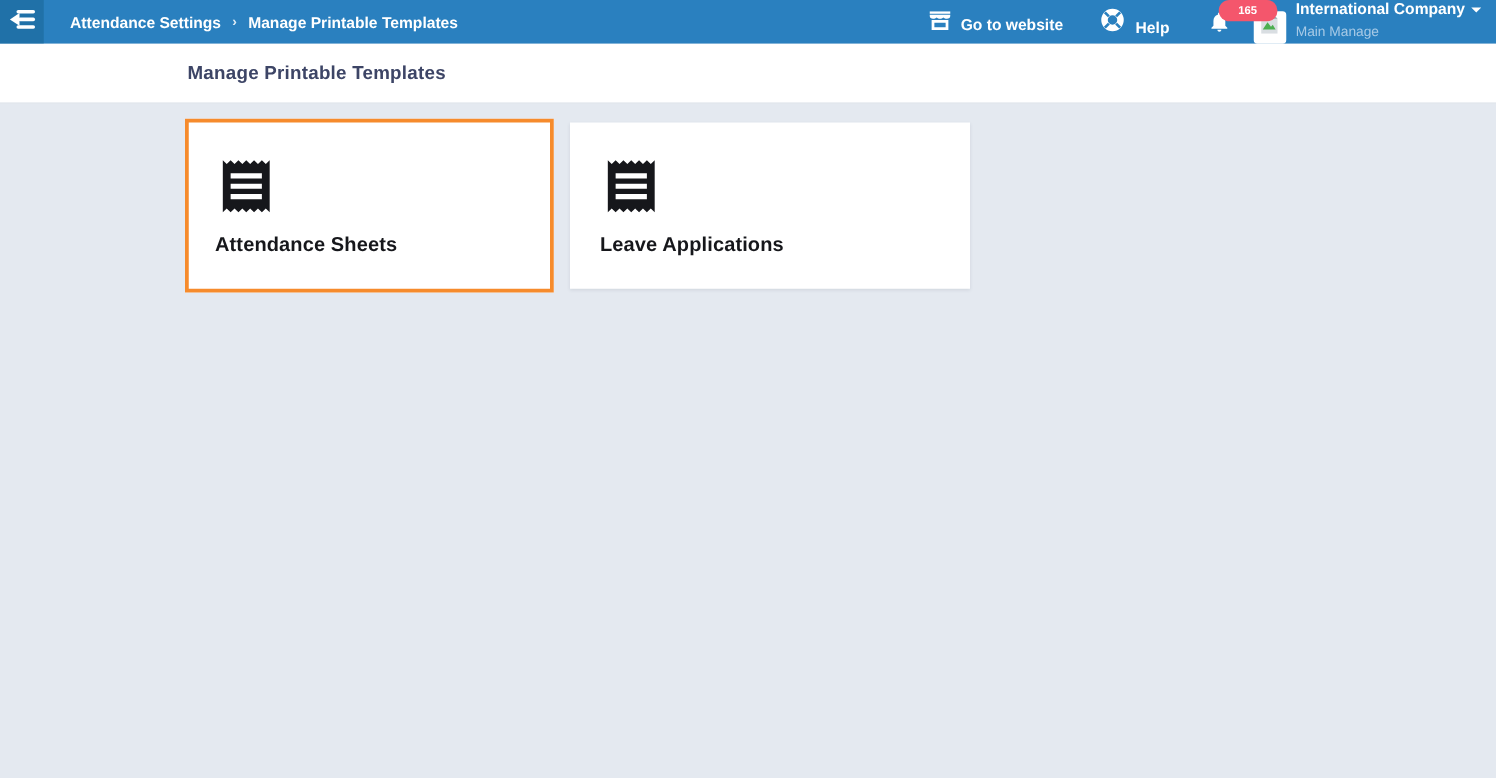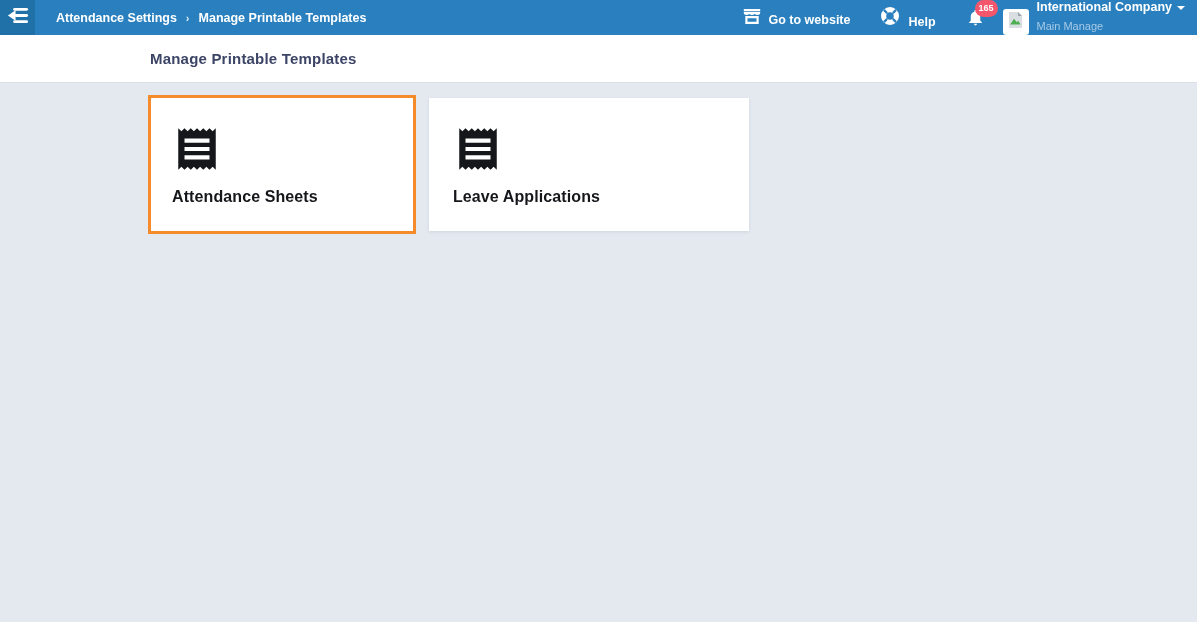--- a/index.html
+++ b/index.html
@@ -38,21 +38,21 @@
     display:flex; align-items:flex-end; gap:8px;
     font-size:12.5px; font-weight:bold;
     margin-right:30px; cursor:pointer; white-space:nowrap;
   }
   .bell-wrap { position:relative; margin-right:18px; cursor:pointer; }
   .bell-wrap svg { display:block; }
   .badge {
     position:absolute; top:-7px; left:9px;
     background:#f4566c; color:#fff;
     font-size:9px; font-weight:bold; line-height:1;
-    padding:4px 4px; min-width:17px; text-align:center;
+    padding:4px 16px; min-width:17px; text-align:center;
     border-radius:9px;
   }
   .account { display:flex; align-items:flex-end; cursor:pointer; }
   .avatar {
     width:26px; height:26px; background:#fff; border-radius:3px;
     display:flex; align-items:center; justify-content:center;
     margin-right:8px; overflow:hidden;
   }
   .account-text { line-height:1.2; }
   .company-name {
@@ -80,21 +80,21 @@
     display:flex; align-items:flex-start; gap:13px;
     padding:12px 0 0 148px;
   }
   .card {
     width:320px; height:133px; margin-top:3px;
     background:#fff; cursor:pointer;
     padding:25px 0 0 24px;
     box-shadow:0 1px 3px rgba(25,35,60,.10);
   }
   .card.selected {
-    width:268px; height:139px; margin-top:0;
+    width:295px; height:139px; margin-top:0;
     border:3px solid #f68b2c;
     padding:25px 0 0 21px;
     box-shadow:none;
   }
   .card-icon svg { display:block; }
   .card-label {
     margin-top:13px;
     font-size:16px; font-weight:bold; color:#16171b; letter-spacing:.1px;
   }
 </style>

